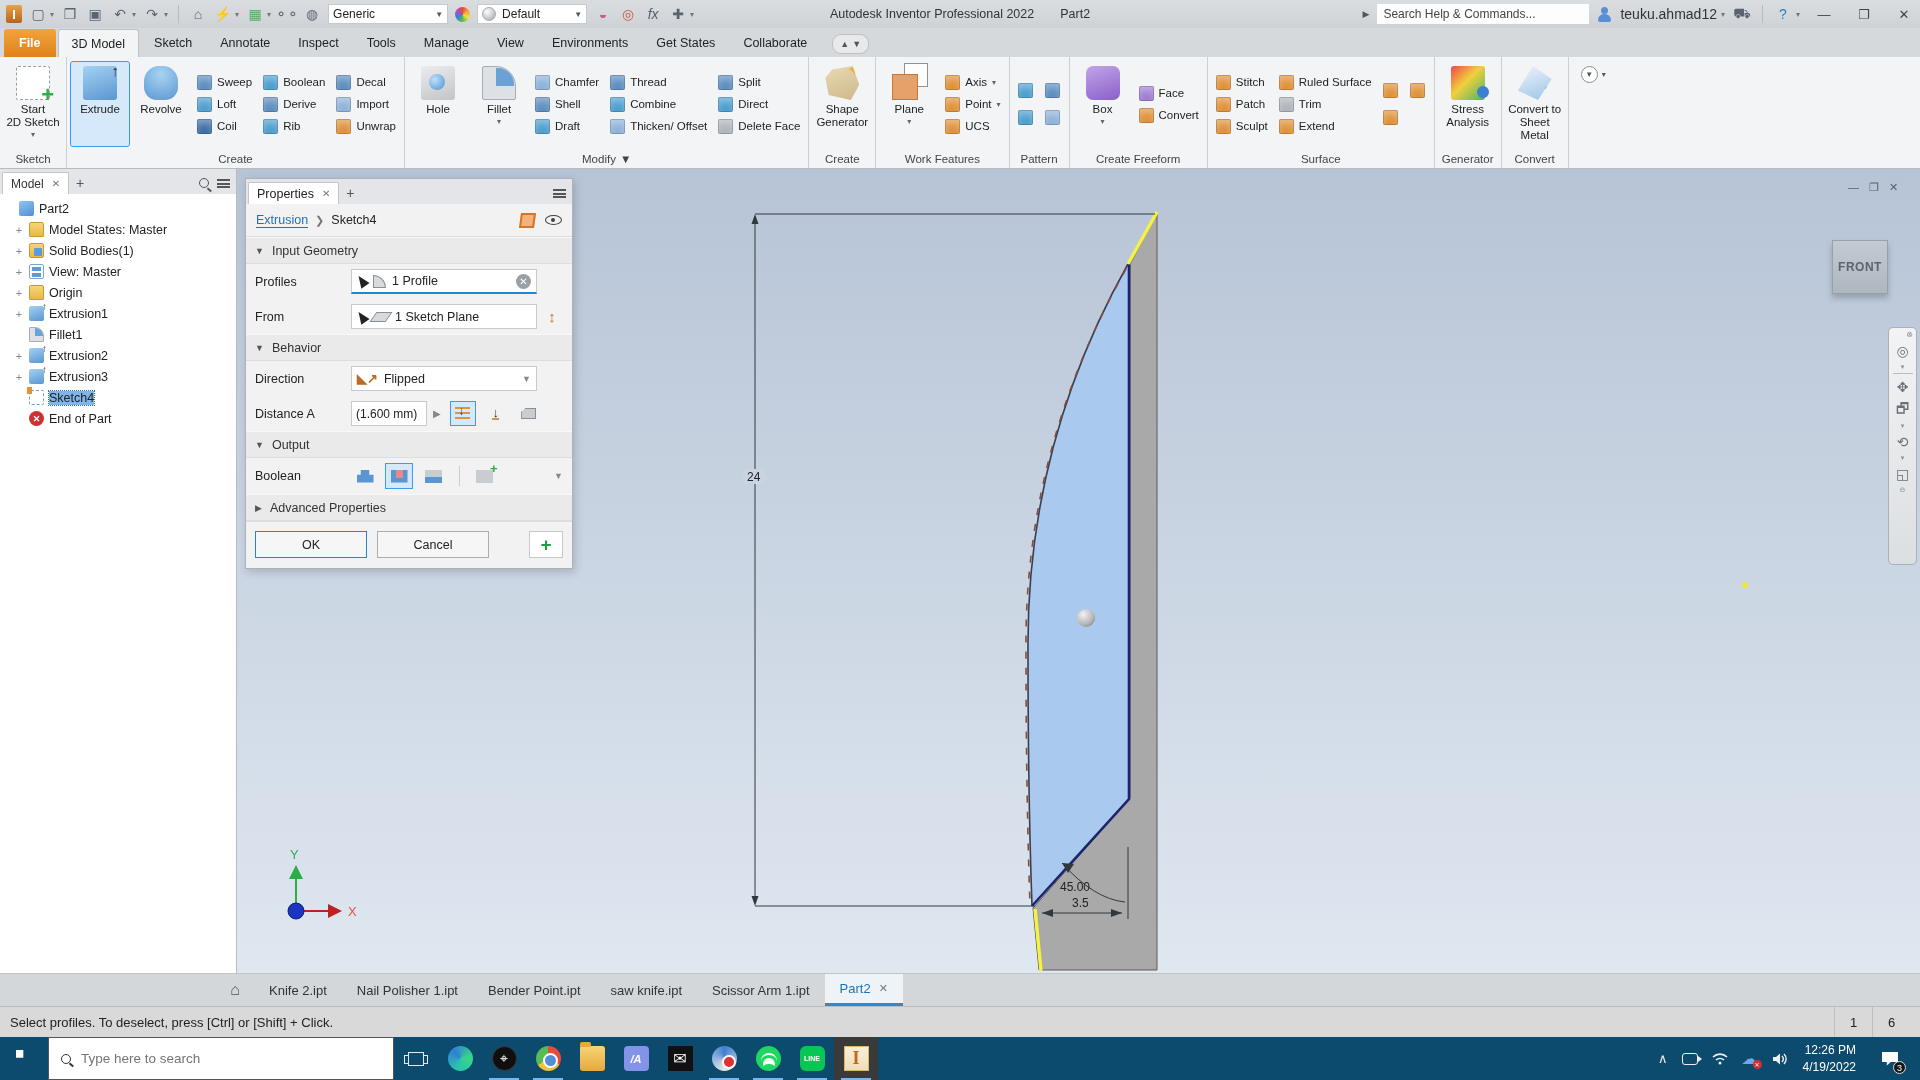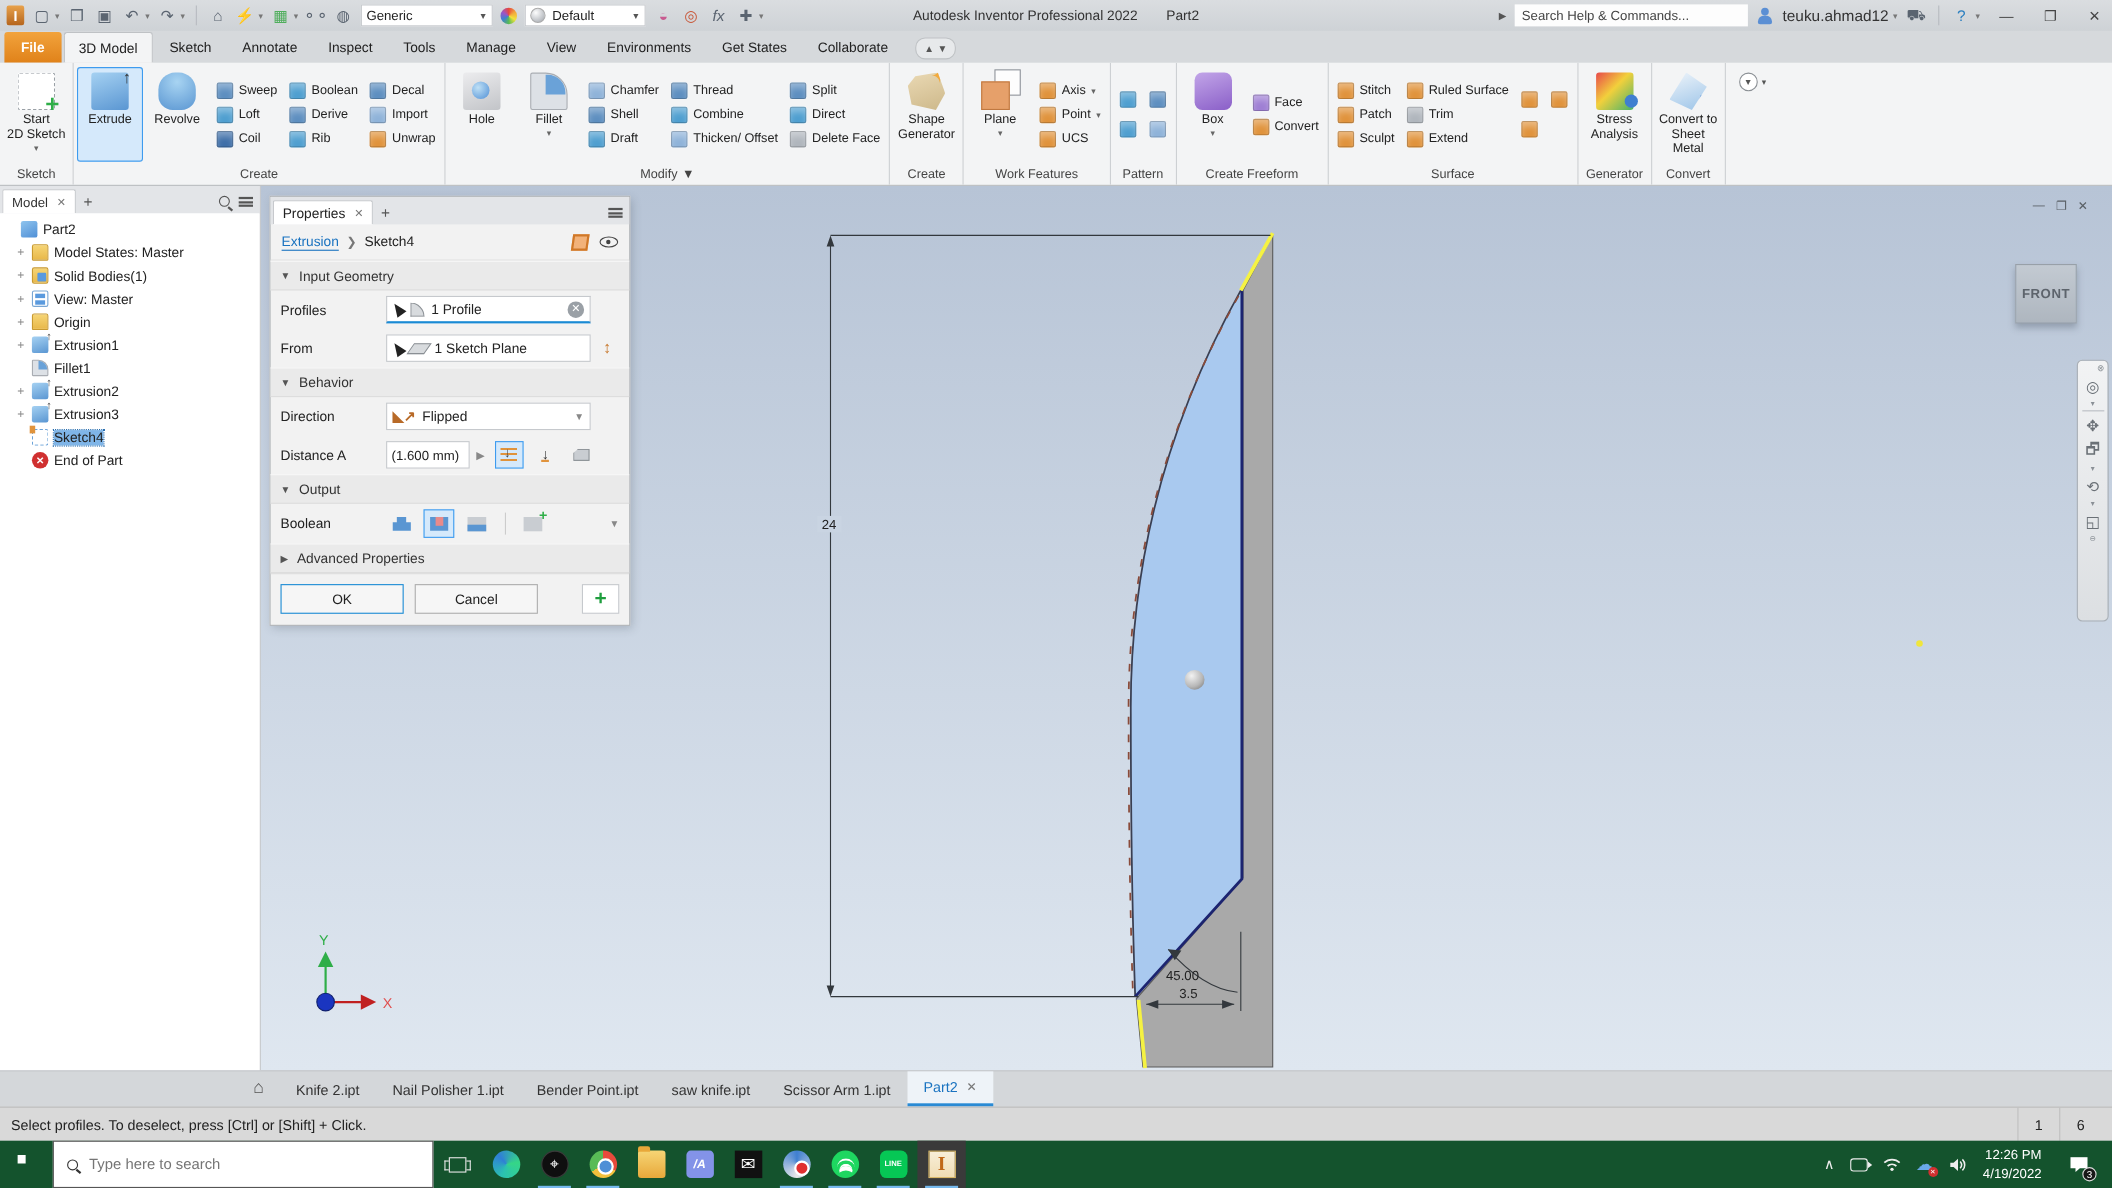--- a/index.html
+++ b/index.html
@@ -171,21 +171,21 @@
   .ftab{display:flex;align-items:center;padding:0 15px;gap:8px;cursor:default;white-space:nowrap;}
   .ftab.active{background:#eef3f8;color:#1a73c0;border-bottom:3px solid #2a8ad4;}
   .ftab.active .x{color:#777;font-size:11px;}
 
   
   #statusbar{height:31px;background:#d9d9d9;border-top:1px solid #bbb;display:flex;align-items:center;padding:0 10px;font-size:13px;color:#222;flex:0 0 31px;}
   .scells{margin-left:auto;display:flex;height:100%;}
   .scell{width:38px;border-left:1px solid #bfbfbf;display:flex;align-items:center;justify-content:center;}
 
   
-  #taskbar{height:43px;background:#14532d;display:flex;align-items:center;flex:0 0 43px;color:#fff;}
+  #taskbar{height:43px;background:#0c4a6e;display:flex;align-items:center;flex:0 0 43px;color:#fff;}
   #start{width:48px;height:100%;display:flex;align-items:center;justify-content:center;}
   .winlogo{width:17px;height:17px;background:#fff;clip-path:polygon(0 0,46% 0,46% 46%,0 46%);box-shadow:none;position:relative;}
   .winlogo::before{content:"";position:absolute;left:54%;top:0;width:46%;height:46%;background:#fff;}
   .winlogo::after{content:"";position:absolute;left:0;top:54%;width:46%;height:46%;background:#fff;box-shadow:9.2px 0 0 #fff;}
   #tsearch{width:346px;height:100%;background:#fff;display:flex;align-items:center;gap:10px;padding:0 12px;border:1px solid #555;}
   #tsearch input{border:0;outline:0;font-size:13.5px;width:280px;color:#222;background:transparent;}
   #tsearch .mag{border-color:#333;}
   #tsearch .mag::after{background:#333;}
   #taskview{width:44px;height:100%;display:flex;align-items:center;justify-content:center;}
   .tvico{width:16px;height:14px;border:1.5px solid #e8e8e8;position:relative;background:transparent;}

